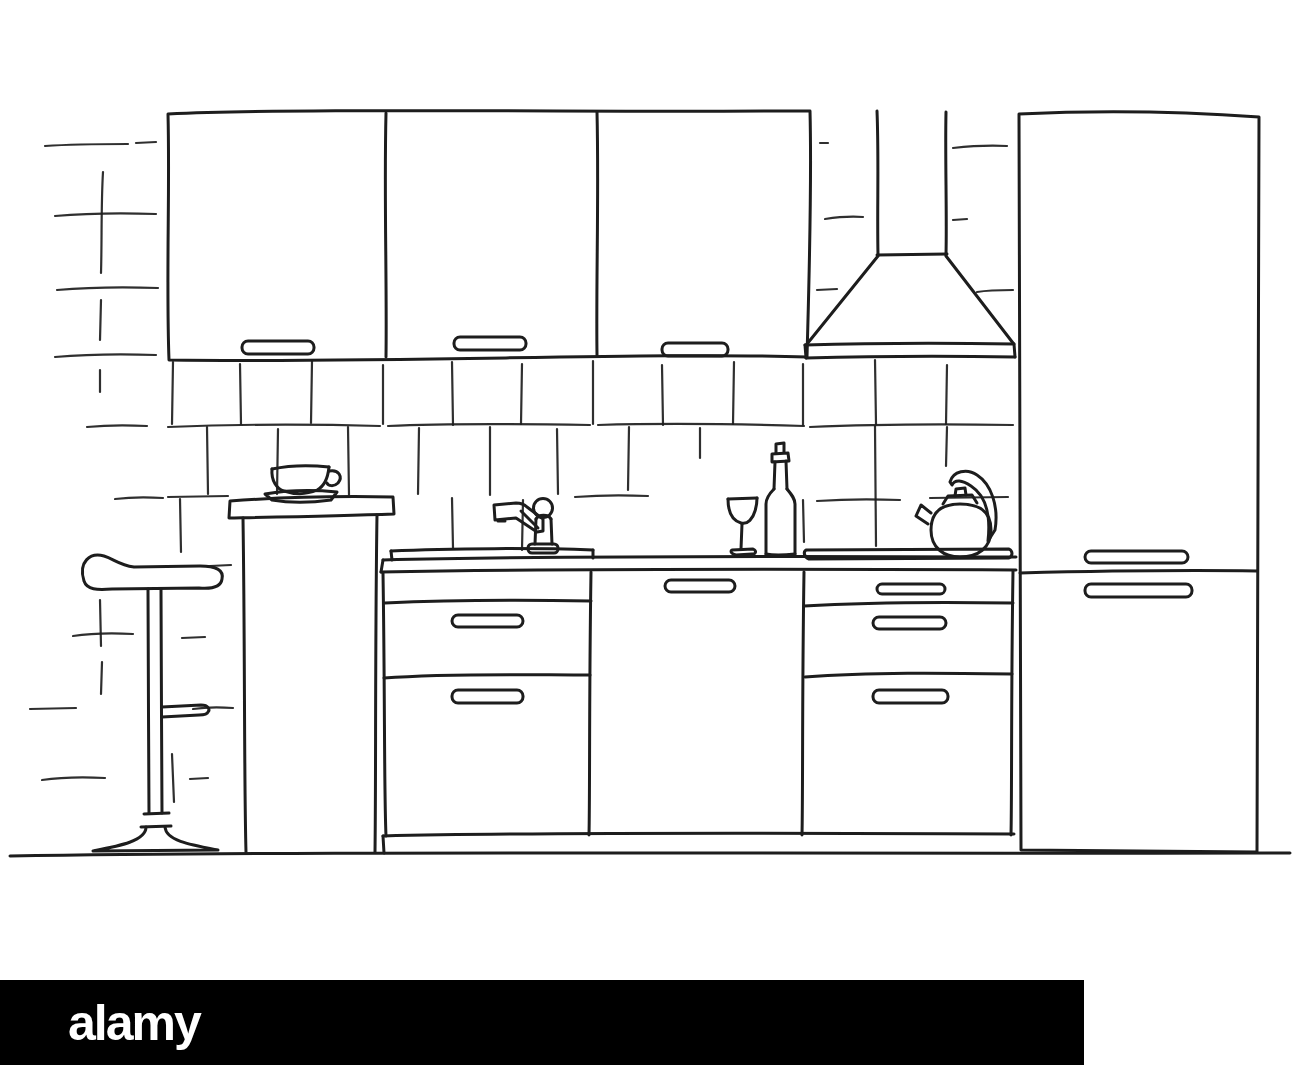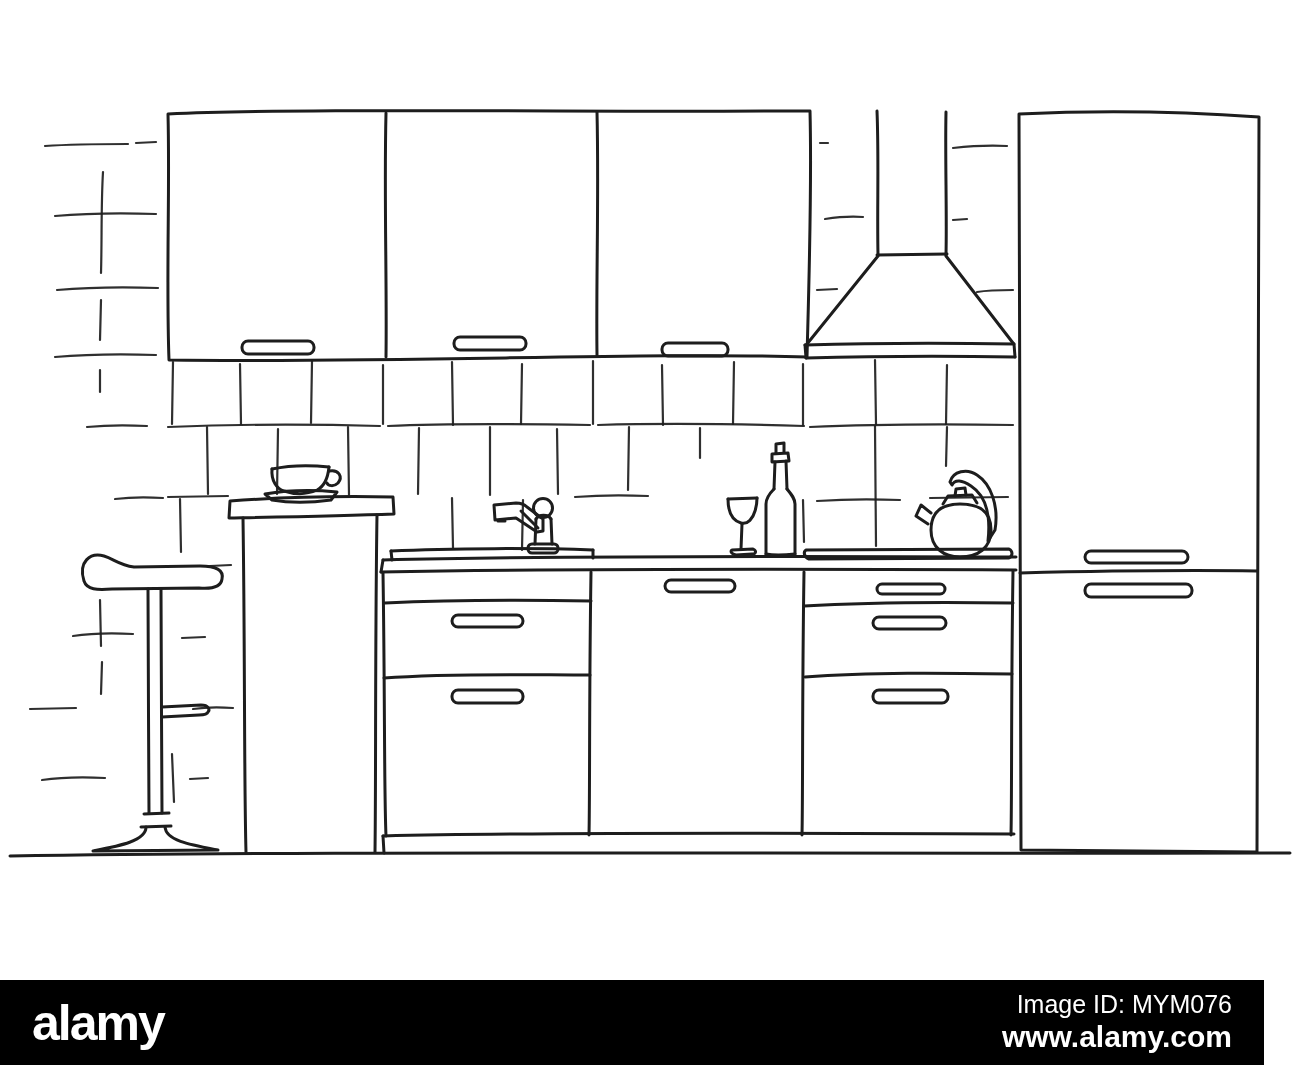--- a/index.html
+++ b/index.html
@@ -16,23 +16,23 @@
   svg path, svg rect, svg circle, svg line{
     stroke:var(--line);
     fill:none;
     stroke-linecap:round;
     stroke-linejoin:round;
     stroke-width:3;
   }
   svg g.tiles path{stroke-width:2.2;opacity:.92;}
   svg .thin{stroke-width:2.4;}
   .footer{
-    width:1264px;height:85px;background:var(--footer-background);
+    width:1084px;height:85px;background:var(--footer-background);
     display:flex;align-items:center;justify-content:space-between;
-    padding:0 32px;position:absolute;left:0;top:980px;
+    padding:0 68px;position:absolute;left:0;top:980px;
   }
   .brand{
     color:var(--footer-text);
     font-size:50px;font-weight:bold;letter-spacing:-2px;line-height:1;
     font-family:"Liberation Sans",sans-serif;
   }
   .meta{
     text-align:right;color:var(--footer-text);
     font-family:"Liberation Sans",sans-serif;
   }
@@ -241,18 +241,14 @@
         <path d="M955,496 L956,489 L965,488 L966,495"></path>
         <path d="M931,513 L921,505 L916,516 L928,524"></path>
         <path d="M950,482 C953,471 967,468 977,475 C991,484 999,506 995,530 L988,541 C991,514 985,495 971,486 C962,480 955,479 952,485 Z"></path>
       </g>
 
     </svg>
   </div>
 
   <div class="footer">
     <div class="brand">alamy</div>
-    <div class="meta">
-      <div class="image-id">Image ID: MYM076</div>
-      <div class="site-url">www.alamy.com</div>
-    </div>
   </div>
 </div>
 
 </body></html>

